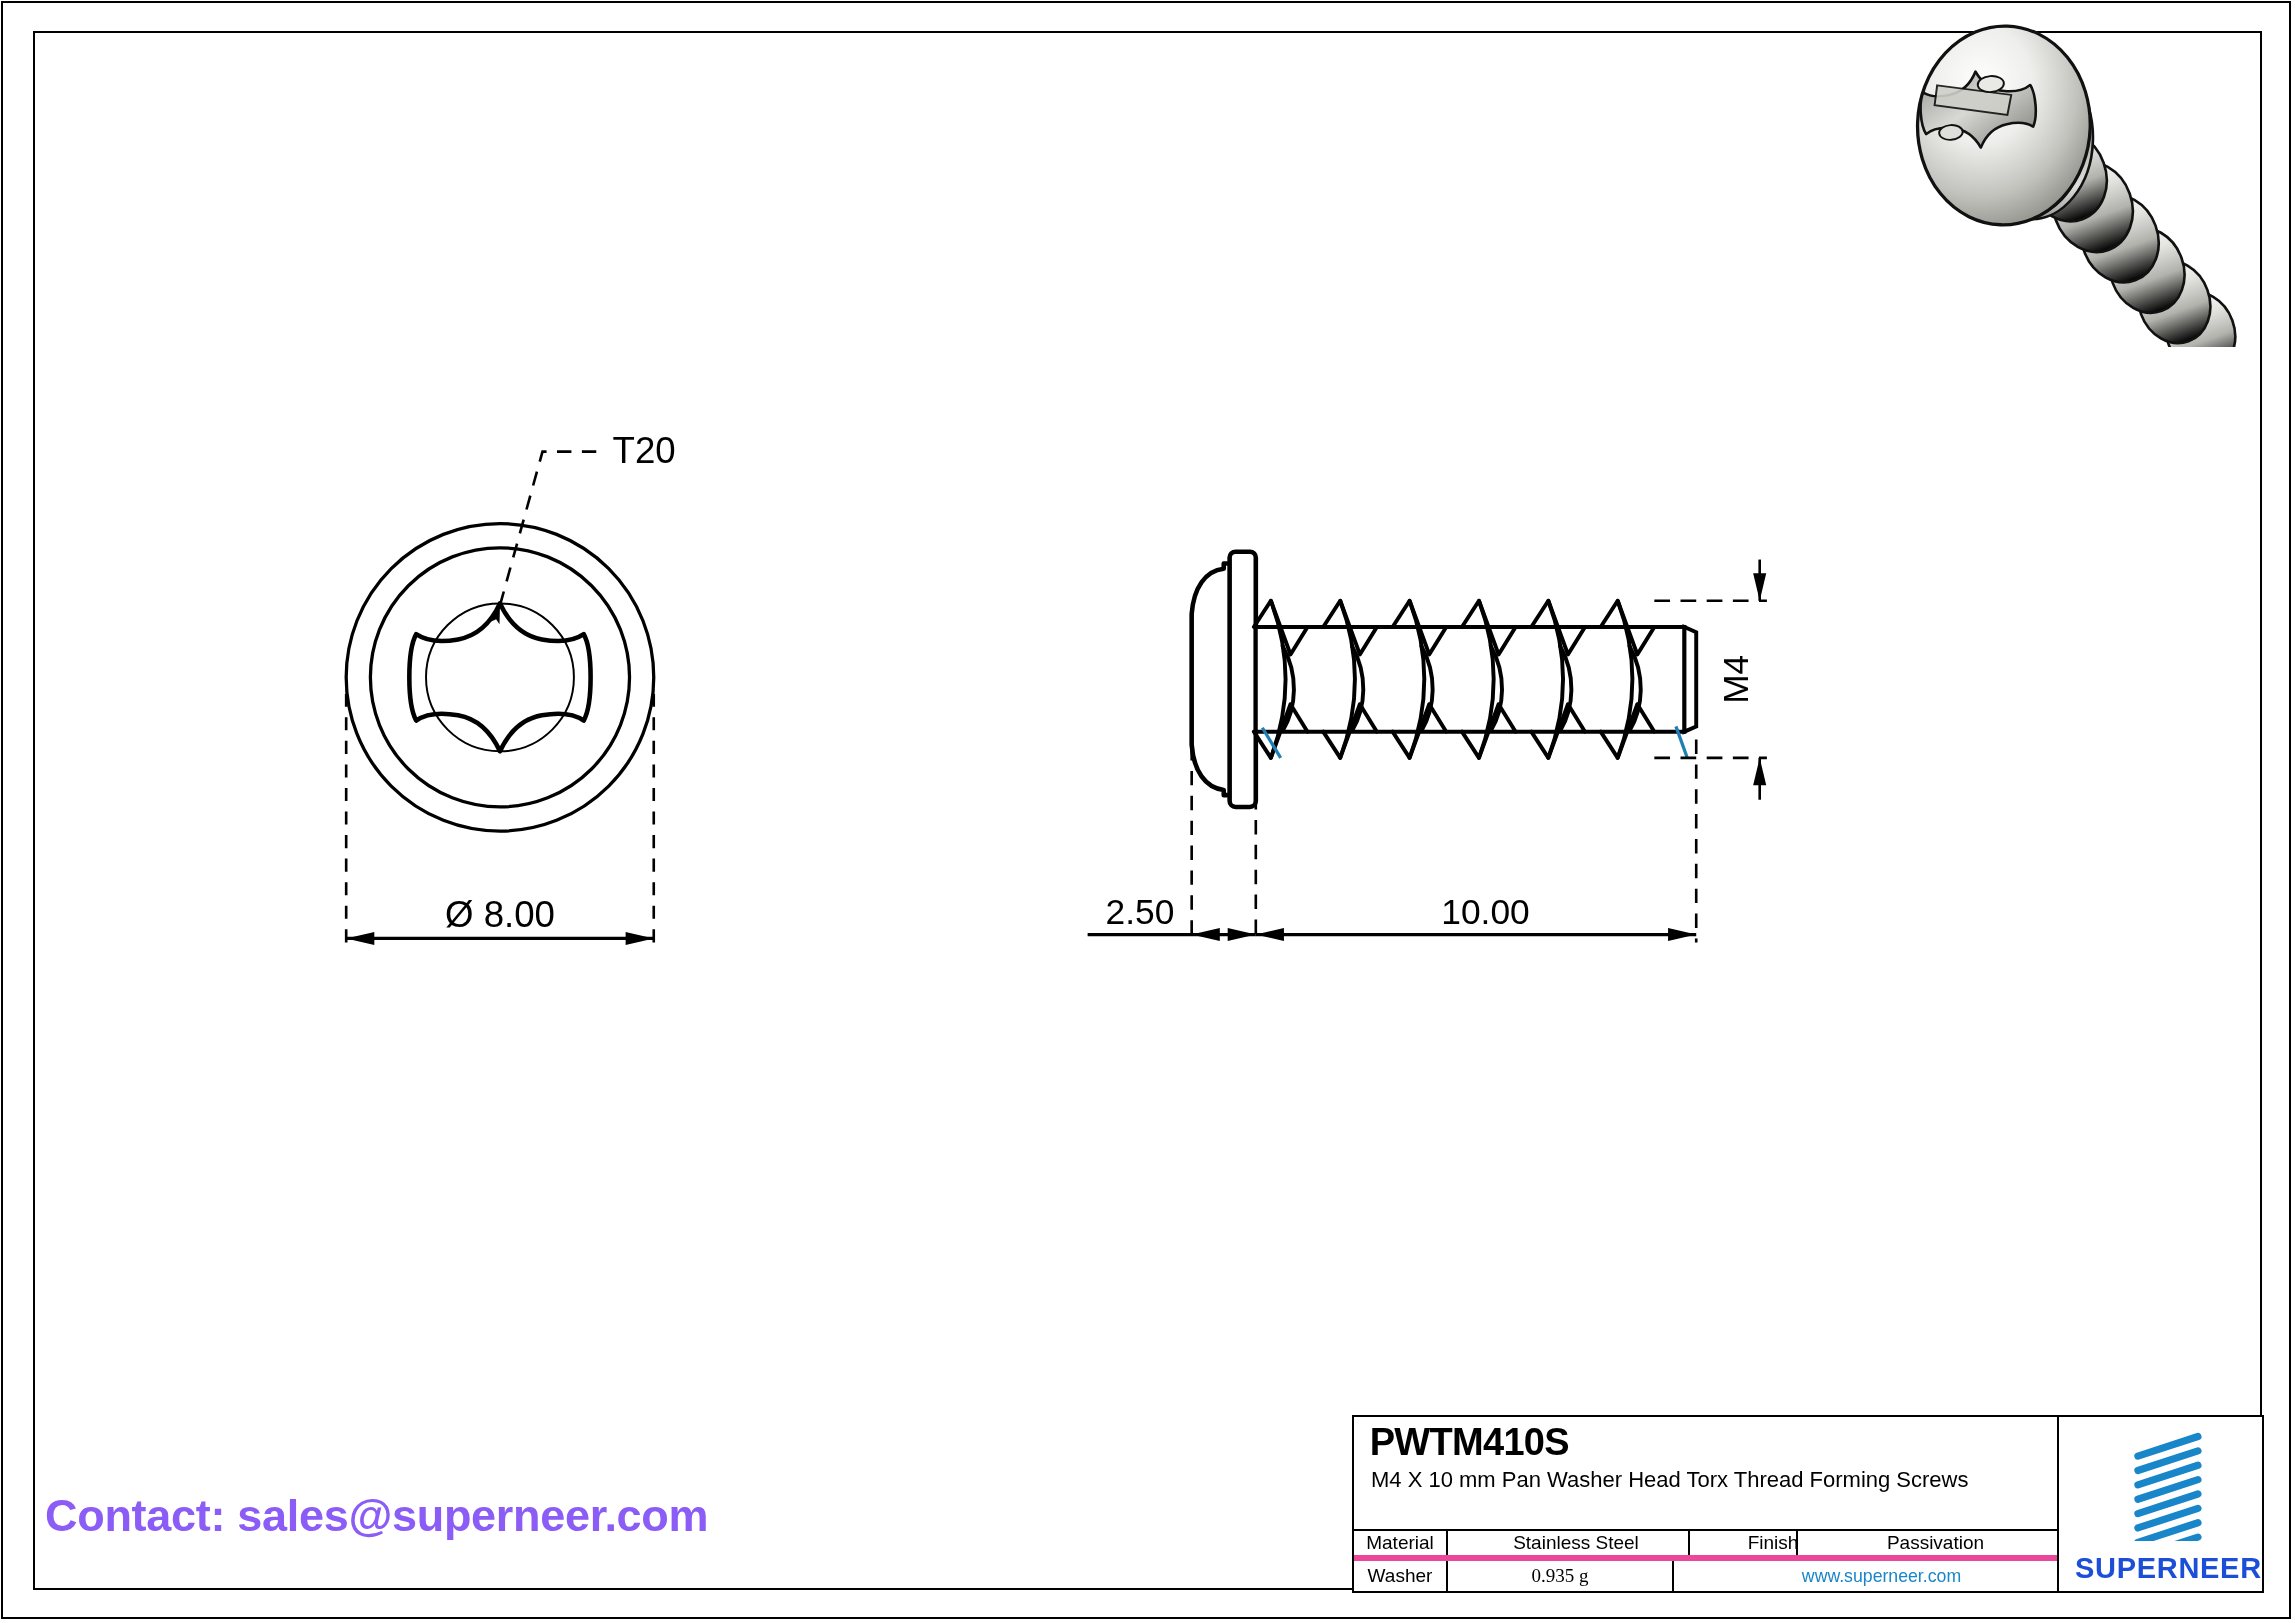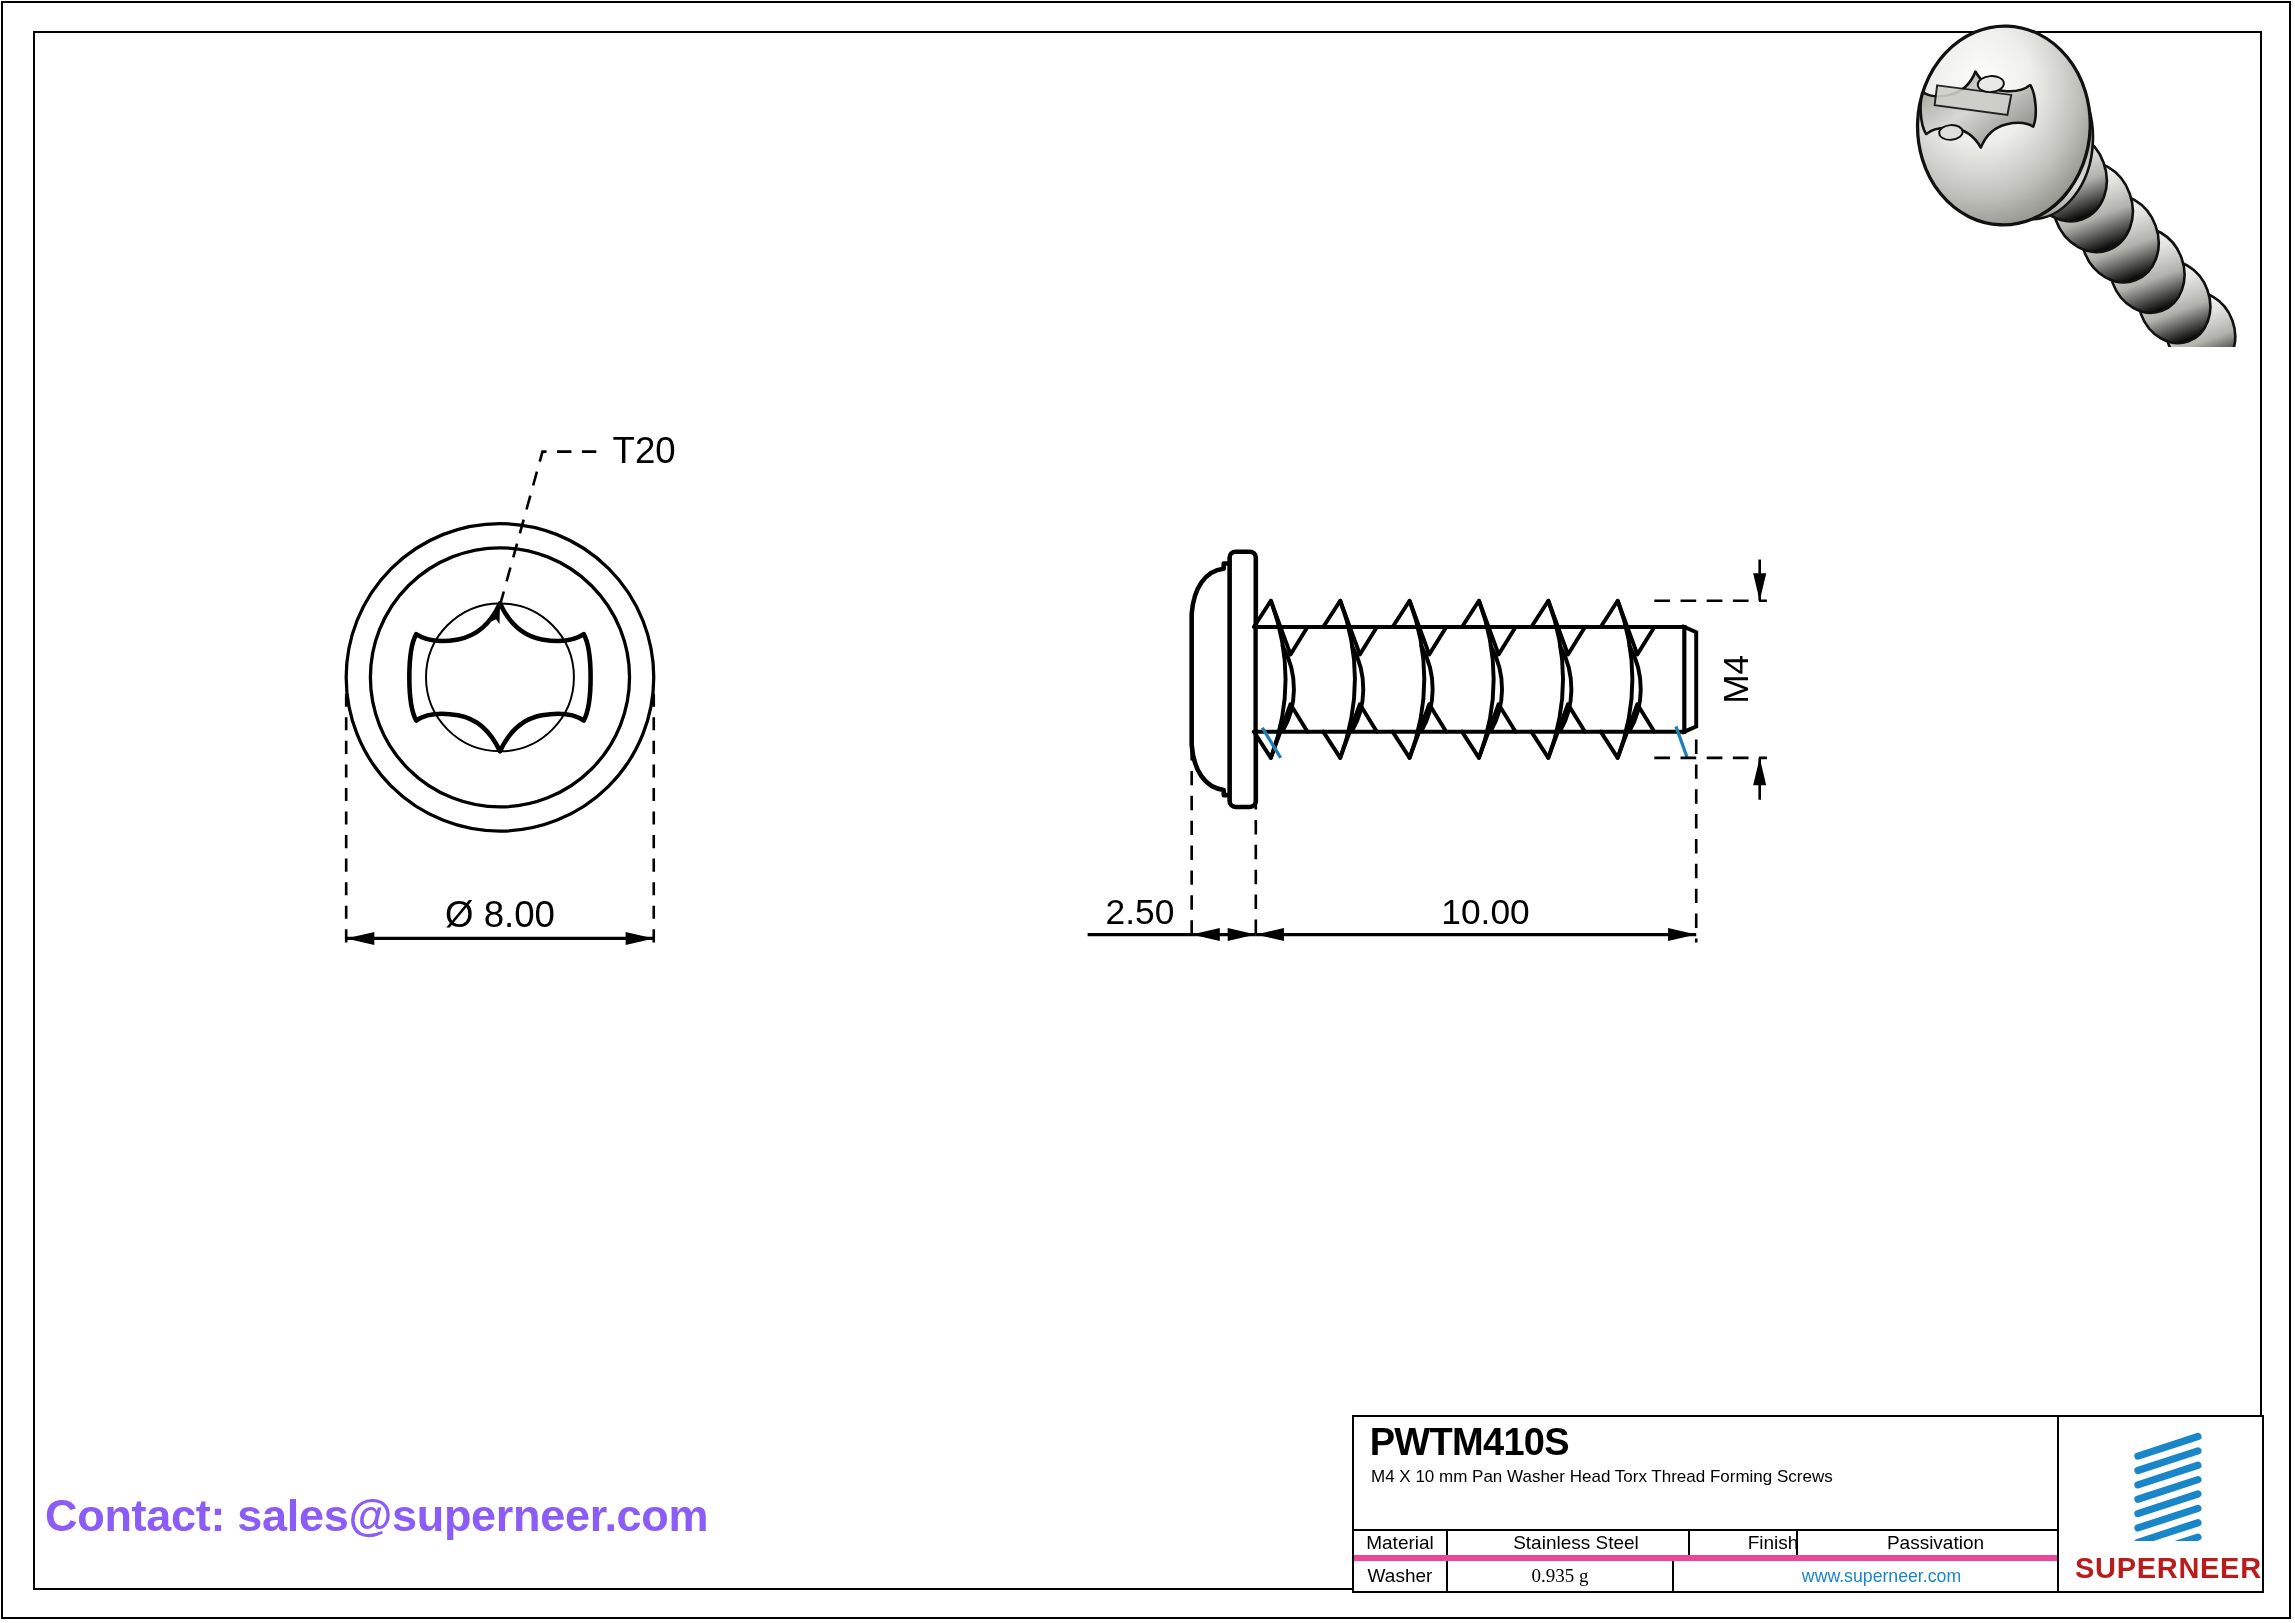--- a/index.html
+++ b/index.html
@@ -93,21 +93,21 @@
     top: 3.9px;
     font-size: 38px;
     font-weight: bold;
     letter-spacing: -0.7px;
     white-space: nowrap;
   }
   #part-description {
     position: absolute;
     left: 17px;
     top: 50px;
-    font-size: 17px;
+    font-size: 22px;
     white-space: nowrap;
     text-align: center;
   }
   .tb-row {
     display: flex;
     height: 31px;
     box-sizing: border-box;
   }
   #tb-row-material { border-bottom: 6px solid #ec4899; gap: 16px; }
   .tb-cell {
@@ -140,21 +140,21 @@
   }
   #logo-wordmark {
     position: absolute;
     left: 7.9px;
     bottom: 6.5px;
     width: 100%;
     text-align: center;
     font-size: 29px;
     font-weight: bold;
     letter-spacing: 0.7px;
-    color: #b91c1c;
+    color: #1d4ed8;
     white-space: nowrap;
   }
 </style>
 </head>
 <body>
 
 <div id="sheet-outer-border"></div>
 <div id="sheet-inner-border"></div>
 
 <svg id="drawing-canvas" viewBox="0 0 3507 2480" xmlns="http://www.w3.org/2000/svg">

